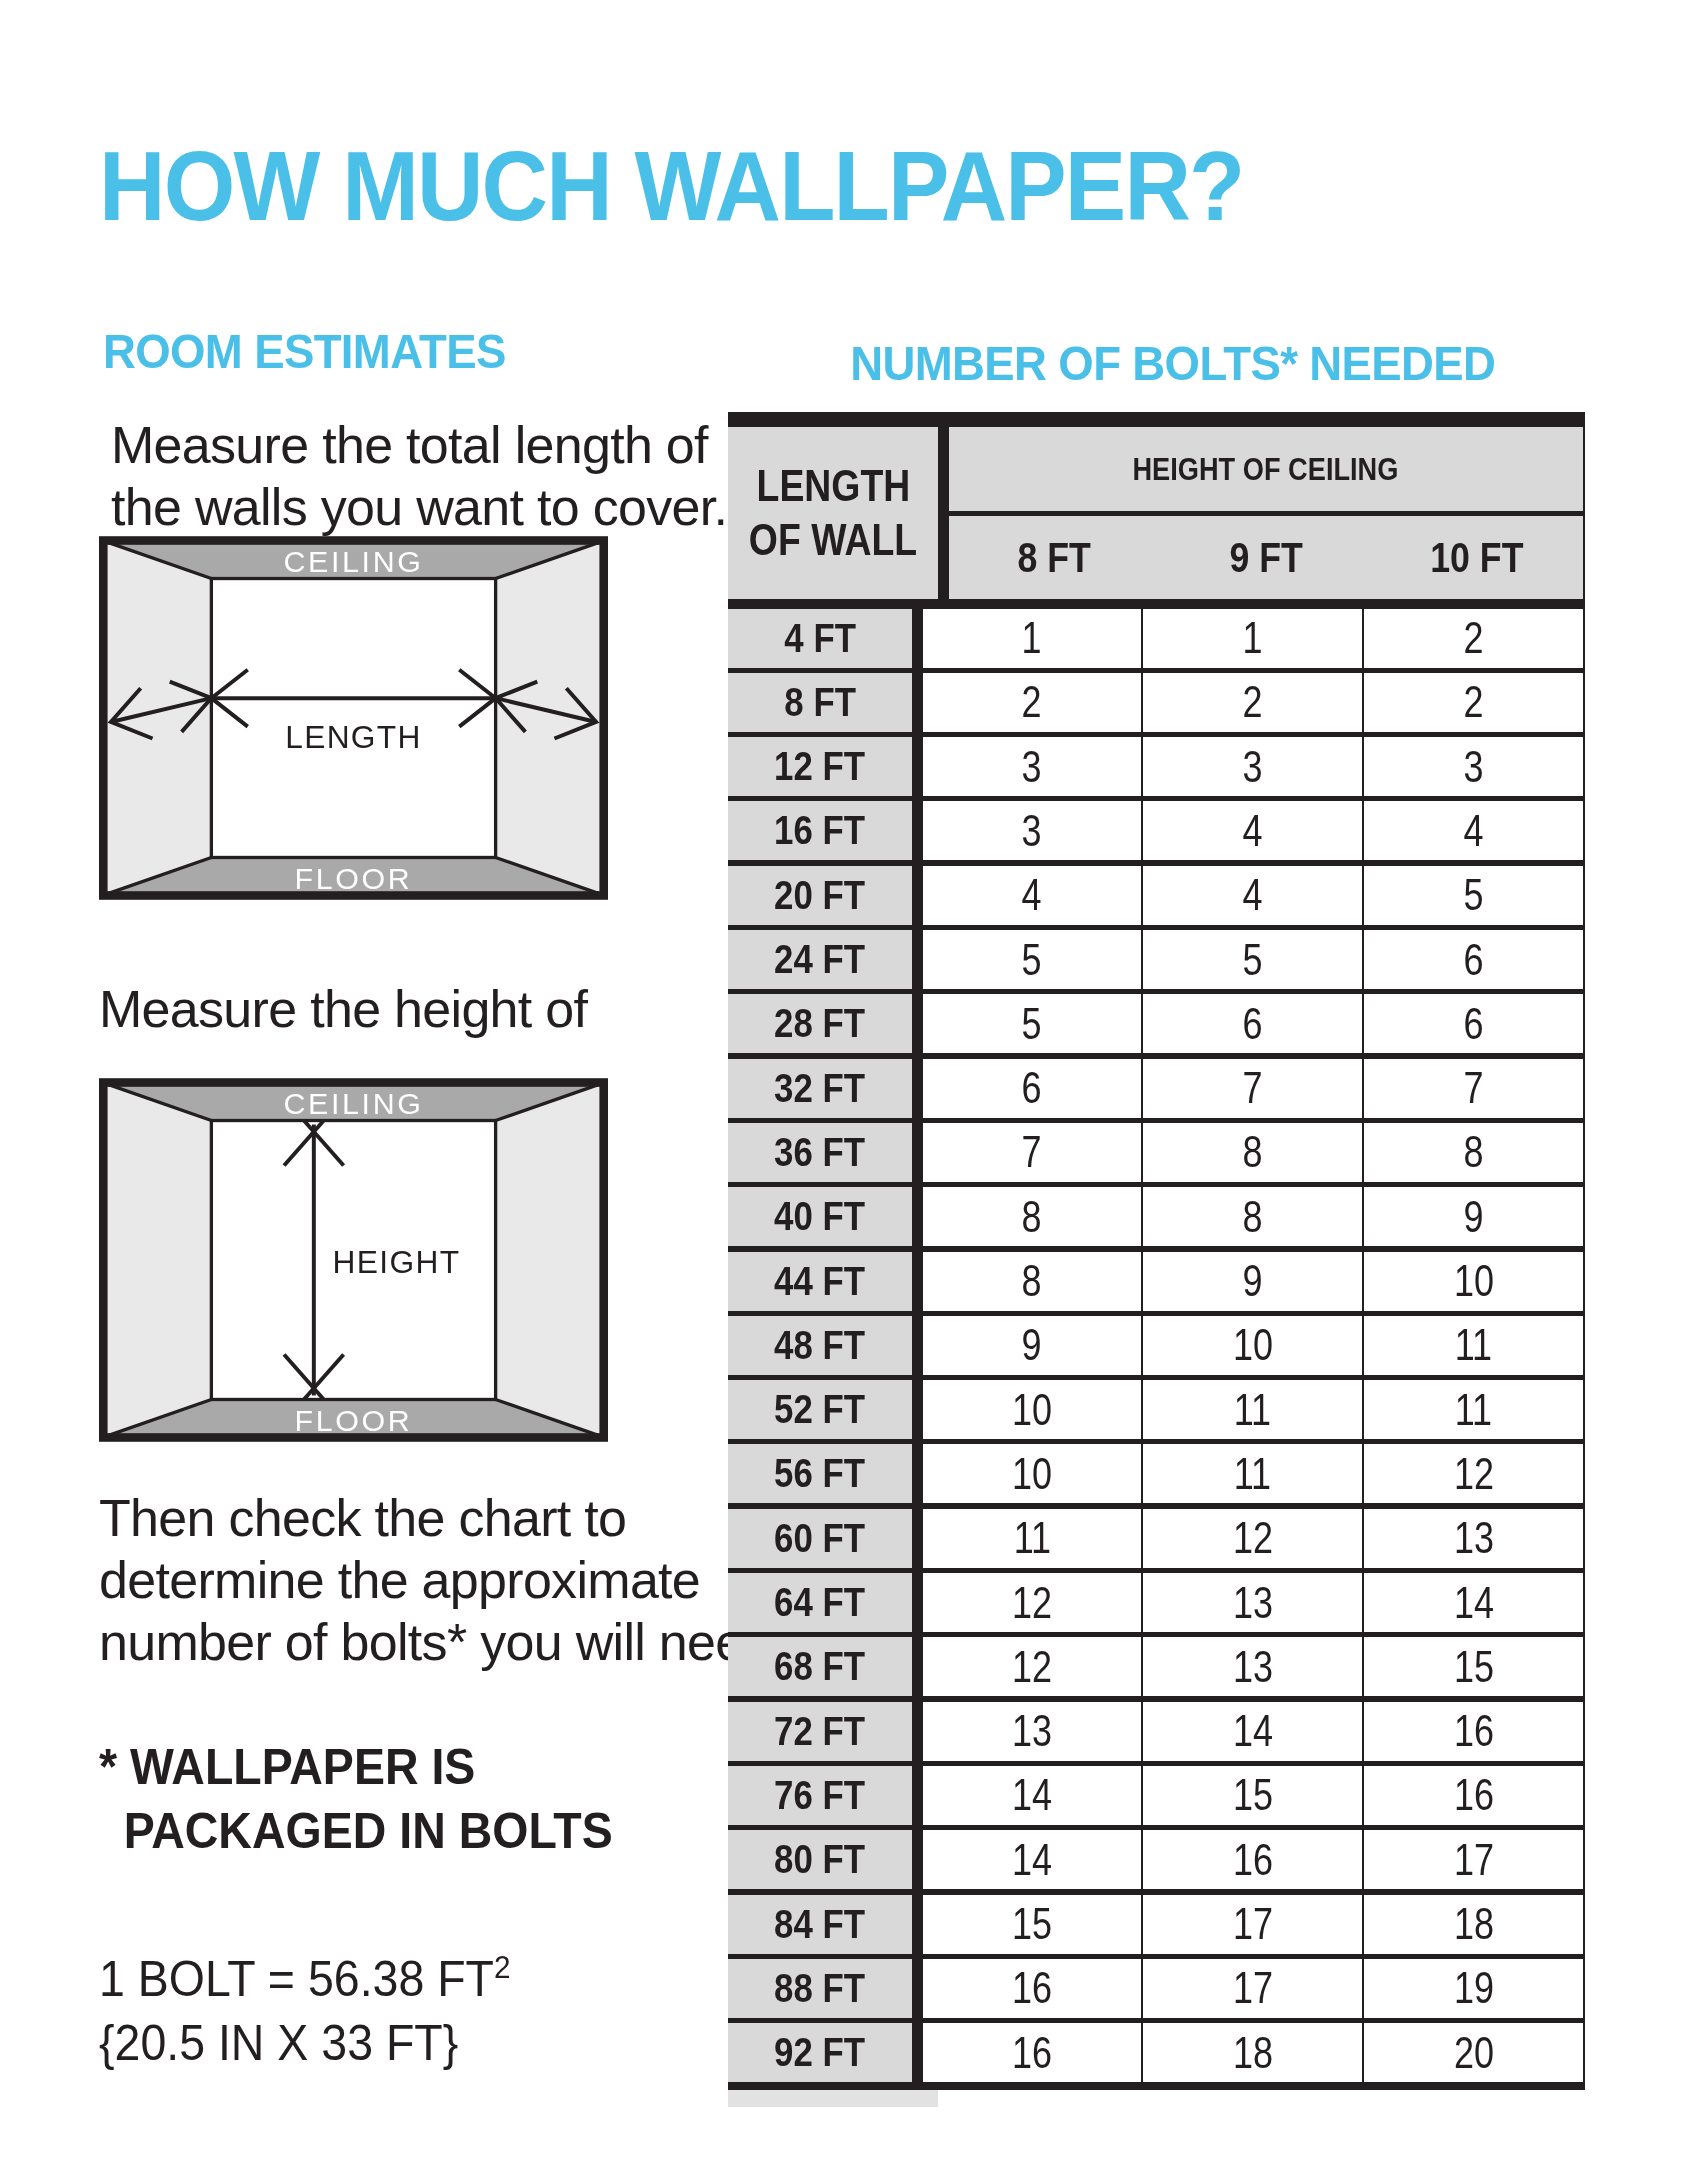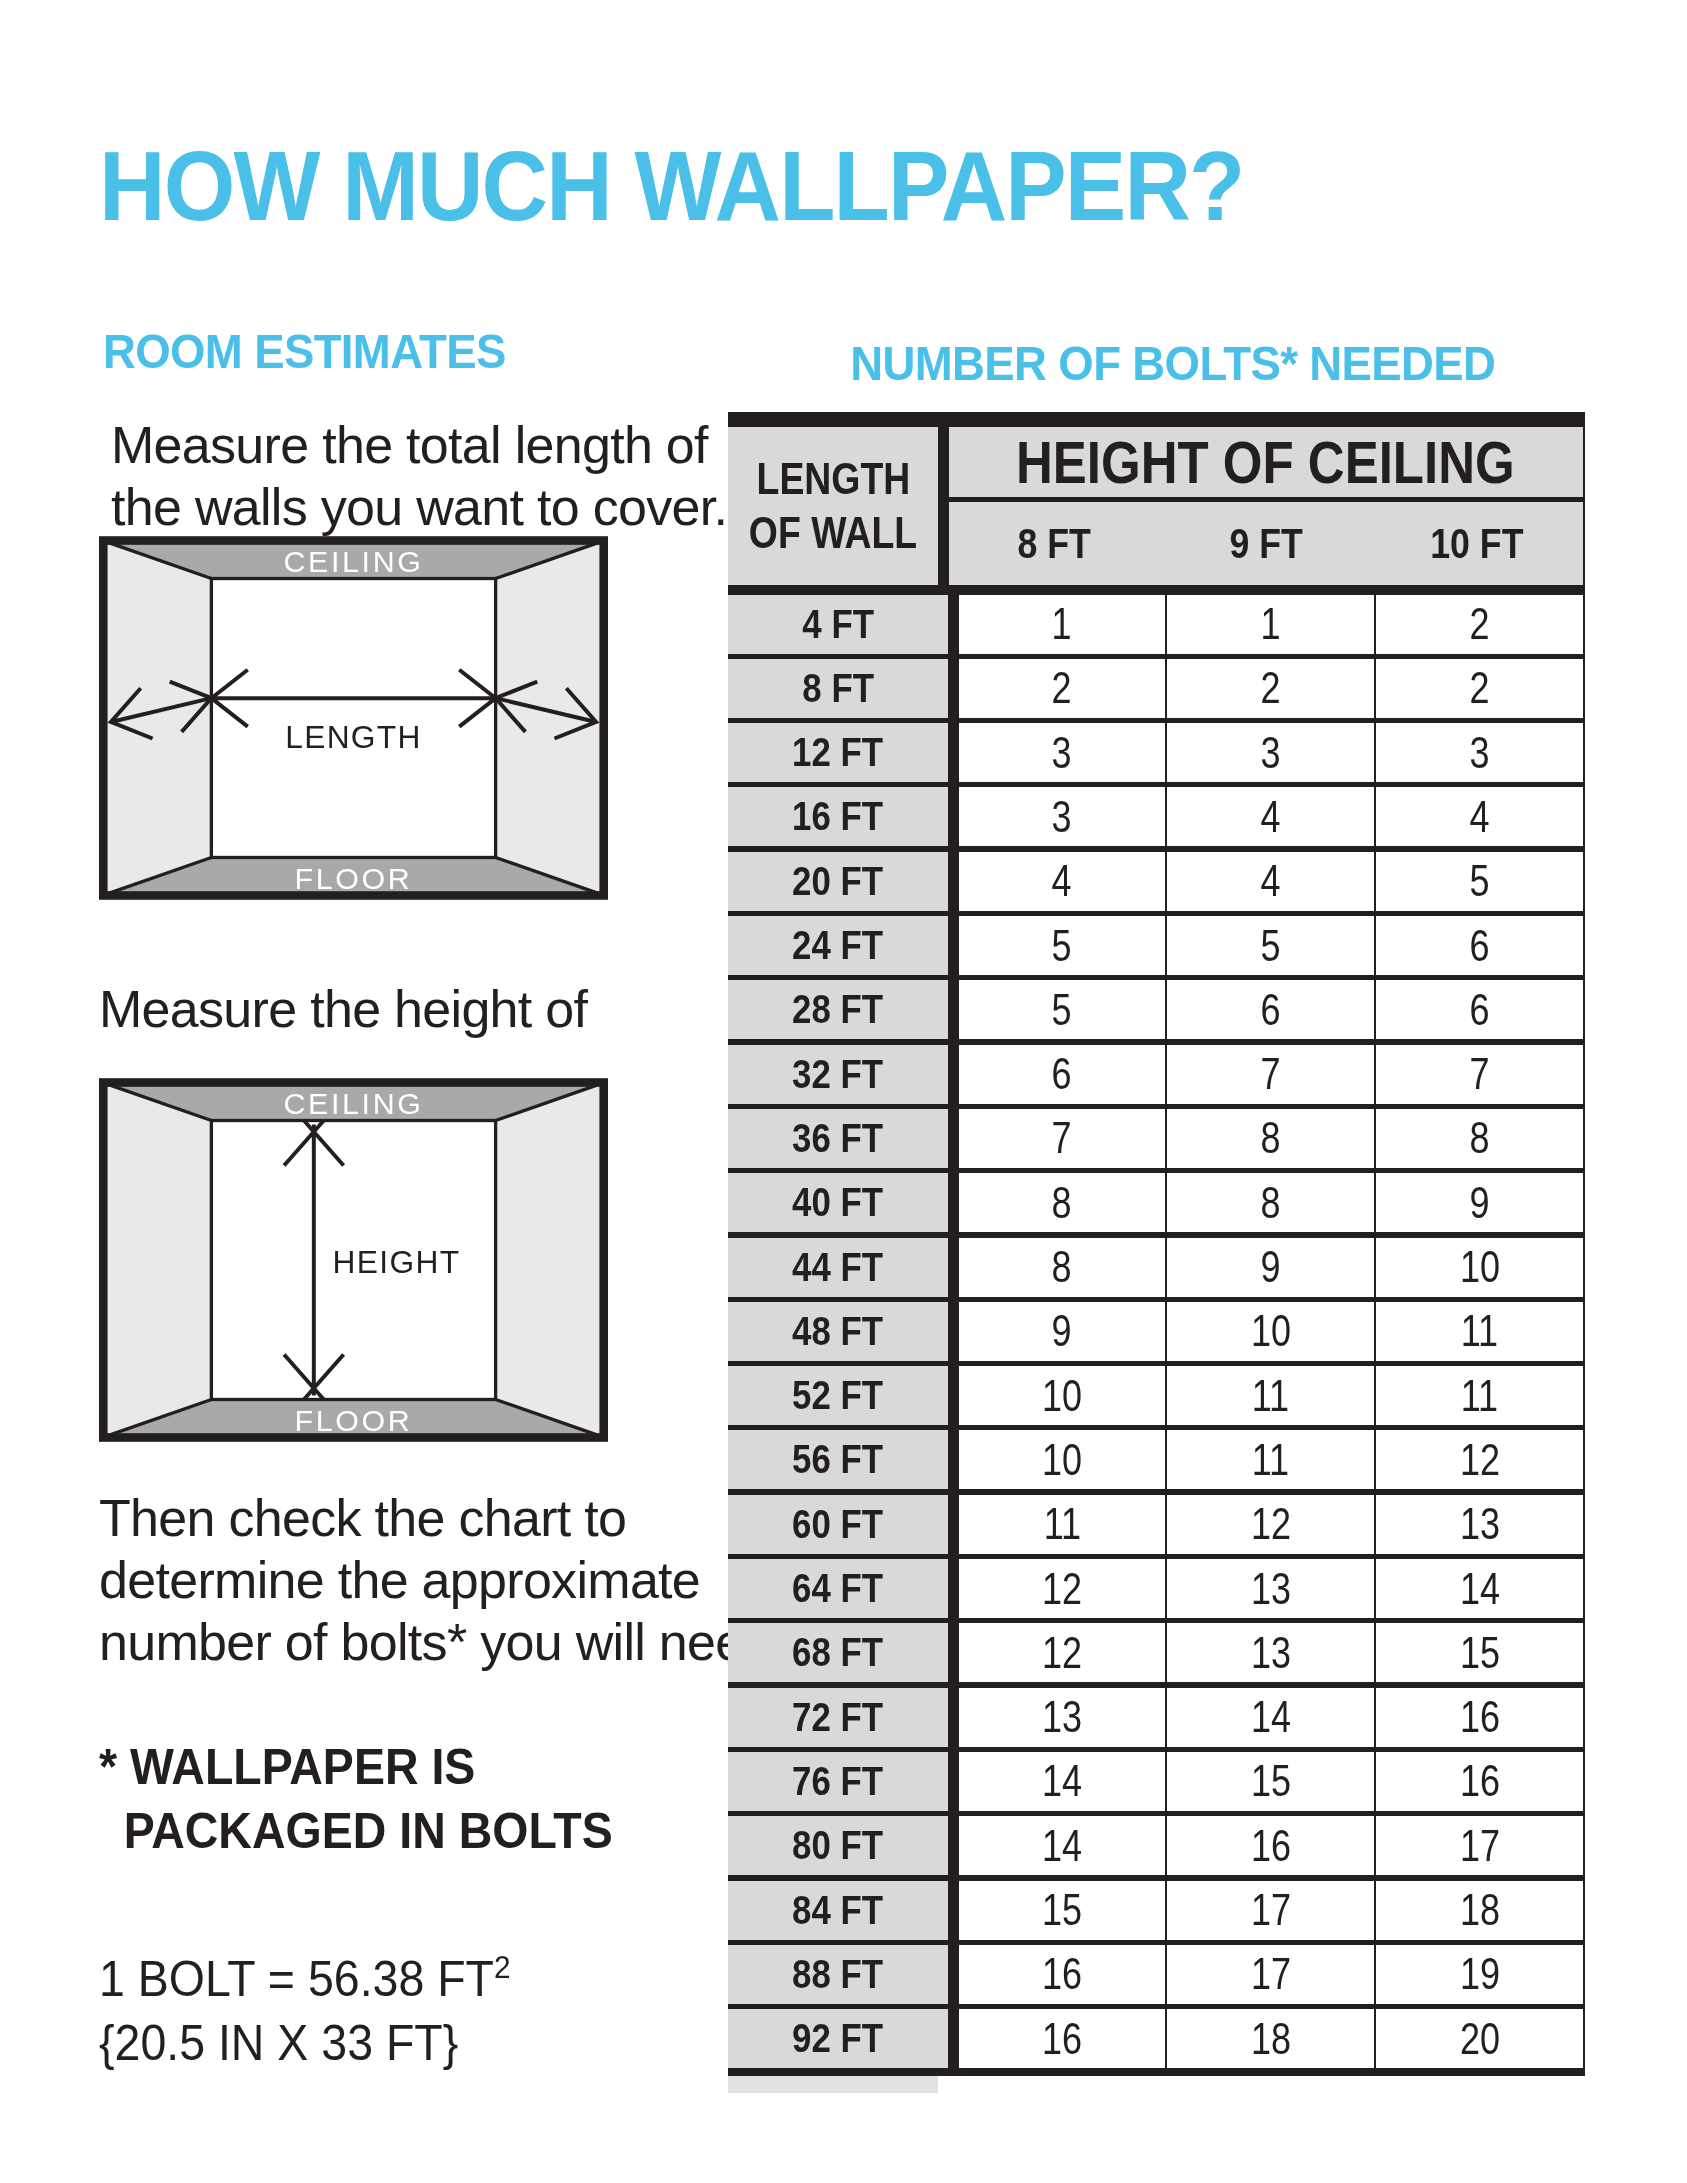--- a/index.html
+++ b/index.html
@@ -31,28 +31,28 @@
   .boltspec sup { font-size:32px; vertical-align:super; line-height:0; }
 
   .table-heading { position:absolute; left:728px; top:319px; width:857px; text-align:center; }
   .bolt-table { position:absolute; left:728px; top:412px; width:857px; }
   .topbar { height:15px; background:var(--ink,#231F20); }
   .thead { display:flex; background:var(--tgray,#D9D9D9); }
   .th-left { width:210px; display:flex; flex-direction:column; justify-content:center; align-items:center;
              font-weight:700; font-size:44px; line-height:54px; }
   .vdiv { width:10.6px; background:var(--ink,#231F20); }
   .th-right { flex:1; display:flex; flex-direction:column; border-right:2.6px solid var(--ink,#231F20); }
-  .span-h { height:70px; display:flex; align-items:center; justify-content:center; font-weight:700; font-size:60px; }
+  .span-h { height:84px; display:flex; align-items:center; justify-content:center; font-weight:700; font-size:32px; }
   .hline { height:5.3px; background:var(--ink,#231F20); }
   .subrow { display:flex; height:83px; }
   .subcell { flex:1; display:flex; align-items:center; justify-content:center; font-weight:700; font-size:42px; }
   .hsep-thick { height:9.3px; background:var(--ink,#231F20); }
   .trow { display:flex; height:59px; }
   .row-sep { height:5.3px; background:var(--ink,#231F20); }
-  .td-left { width:220px; background:var(--tgray,#D9D9D9); display:flex; align-items:center; justify-content:center;
+  .td-left { width:184px; background:var(--tgray,#D9D9D9); display:flex; align-items:center; justify-content:center;
              font-weight:700; font-size:41px; }
   .t-vals { flex:1; display:flex; border-right:2.6px solid var(--ink,#231F20); }
   .td { flex:1; background:#fff; display:flex; align-items:center; justify-content:center; font-size:45px;
         border-left:2.6px solid var(--ink,#231F20); }
   .td:first-child { border-left:none; }
   .botline { height:8px; background:var(--ink,#231F20); }
   .stub { width:210px; height:17px; background:#E2E2E2; }
 
   svg text { font-family:"Liberation Sans", sans-serif; }
 </style>

